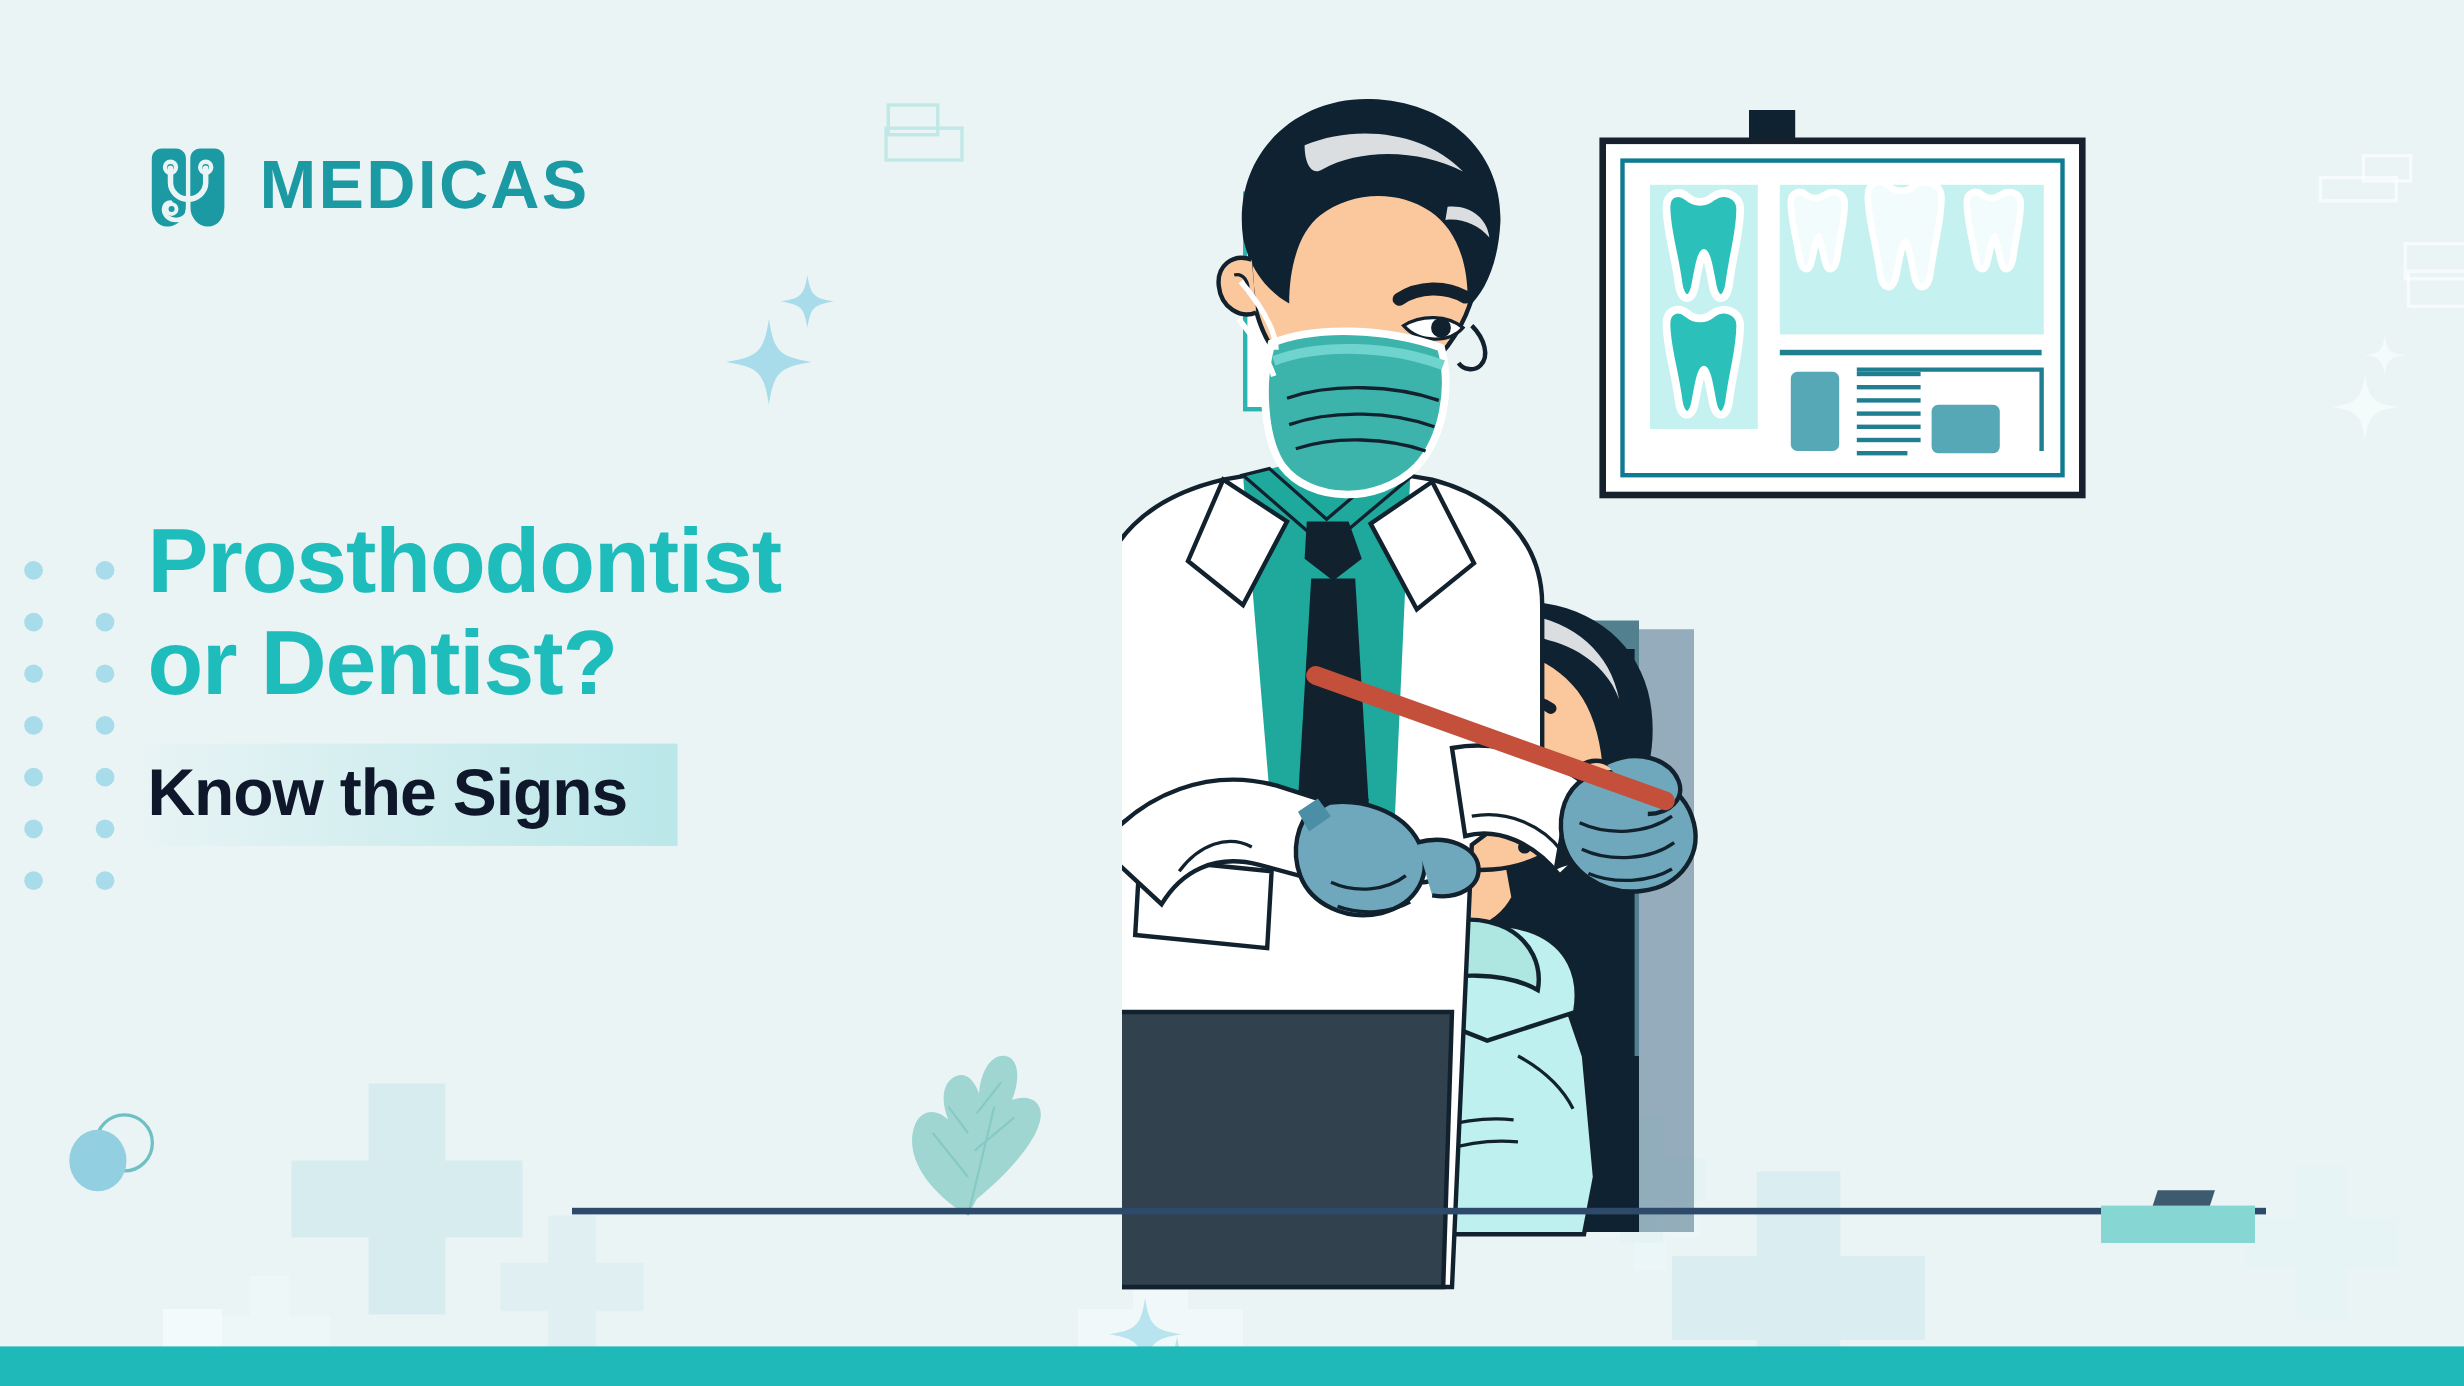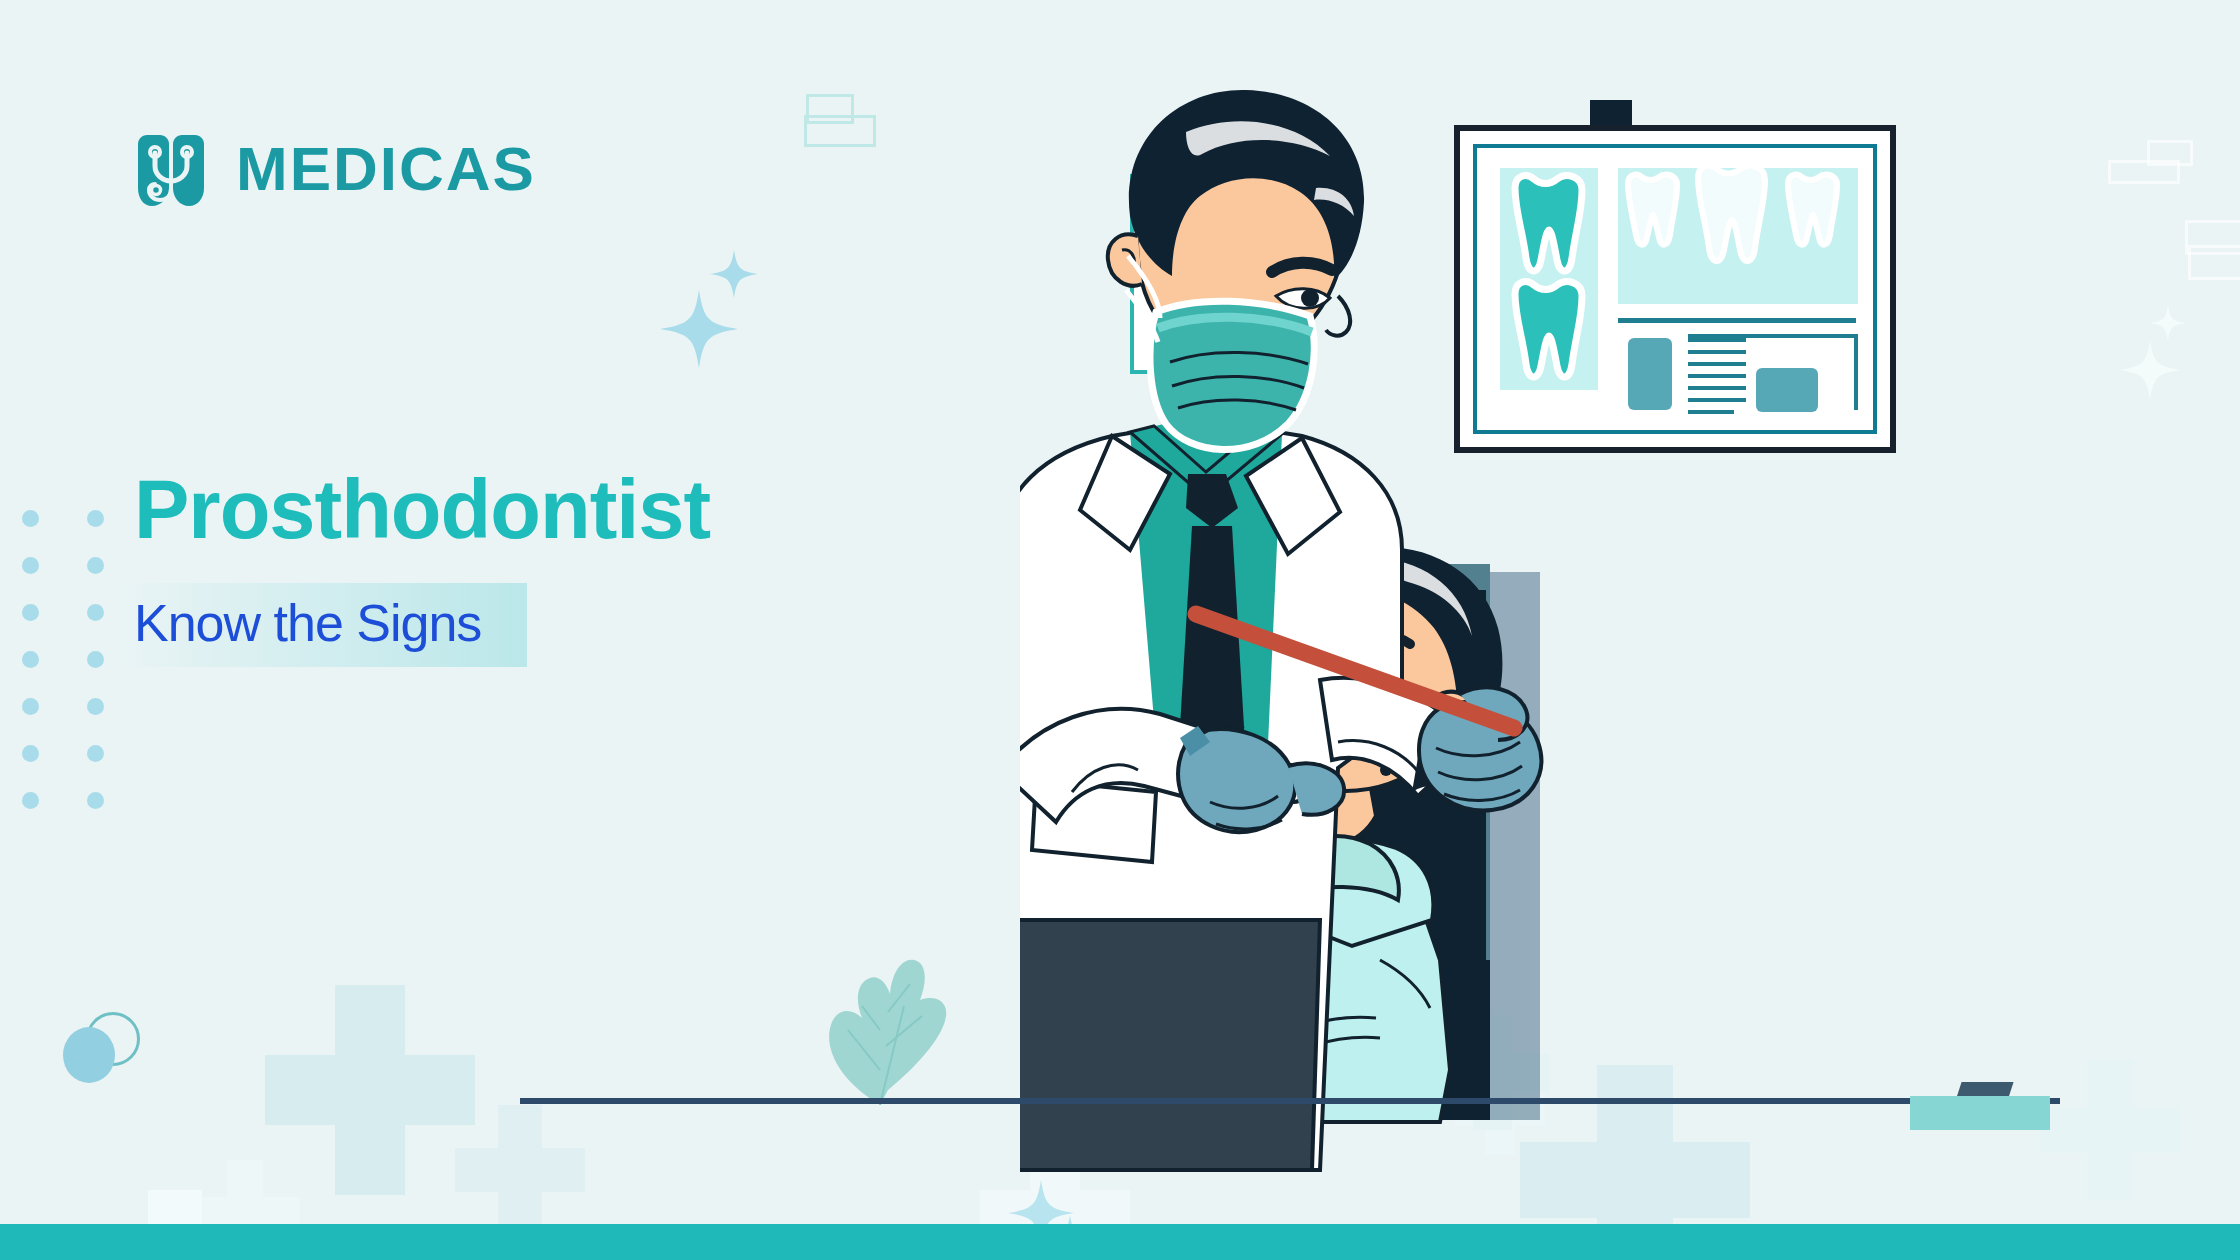--- a/index.html
+++ b/index.html
@@ -55,22 +55,22 @@
   }
   #h-sub-wrap {
     position: relative; display: inline-block; margin-top: 26px;
     padding: 10px 22px 14px 0;
   }
   #h-sub-bg {
     position: absolute; left: -22px; top: 0; right: -24px; bottom: 0;
     background: linear-gradient(to right, rgba(168,226,229,0), rgba(168,226,229,.72));
   }
   #h-sub {
-    position: relative; font-size: 52px; font-weight: 400;
-    color: #1d4ed8; letter-spacing: -1px; white-space: nowrap;
+    position: relative; font-size: 60px; font-weight: 700;
+    color: #0f172a; letter-spacing: -1px; white-space: nowrap;
   }
 
   
   #illo { position: absolute; left: 1020px; top: 80px; width: 1220px; height: 1140px; }
   #illo svg { display: block; width: 100%; height: 100%; }
 
   
   #floorline { position: absolute; left: 520px; top: 1098px; width: 1540px; height: 6px; background: #2e4a6b; }
   #bottombar { position: absolute; left: 0; bottom: 0; width: 2240px; height: 36px; background: #1fb9ba; }
   #br-rect { position: absolute; right: 190px; bottom: 130px; width: 140px; height: 34px; background: #86d6d4; }
@@ -176,20 +176,21 @@
         <circle cx="55" cy="22" r="5" fill="none" stroke="#eaf4f5" stroke-width="4"></circle>
         <path d="M39 51 L39 60 C39 66 34 70 28 70 C22 70 17 66 17 60 C17 56 20 54 23 54" fill="none" stroke="#eaf4f5" stroke-width="4" stroke-linecap="round"></path>
         <circle cx="24" cy="60" r="4.5" fill="none" stroke="#eaf4f5" stroke-width="3.5"></circle>
       </svg>
     </span>
     <span id="logo-text">MEDICAS</span>
   </div>
 
   <div id="headline">
     <div class="h-line">Prosthodontist</div>
+    <div class="h-line">or Dentist?</div>
     <div id="h-sub-wrap">
       <span id="h-sub-bg"></span>
       <span id="h-sub">Know the Signs</span>
     </div>
   </div>
 
   <div id="illo">
     <svg viewBox="0 0 1220 1140" xmlns="http://www.w3.org/2000/svg">
       <defs>
         <clipPath id="boardClip">

